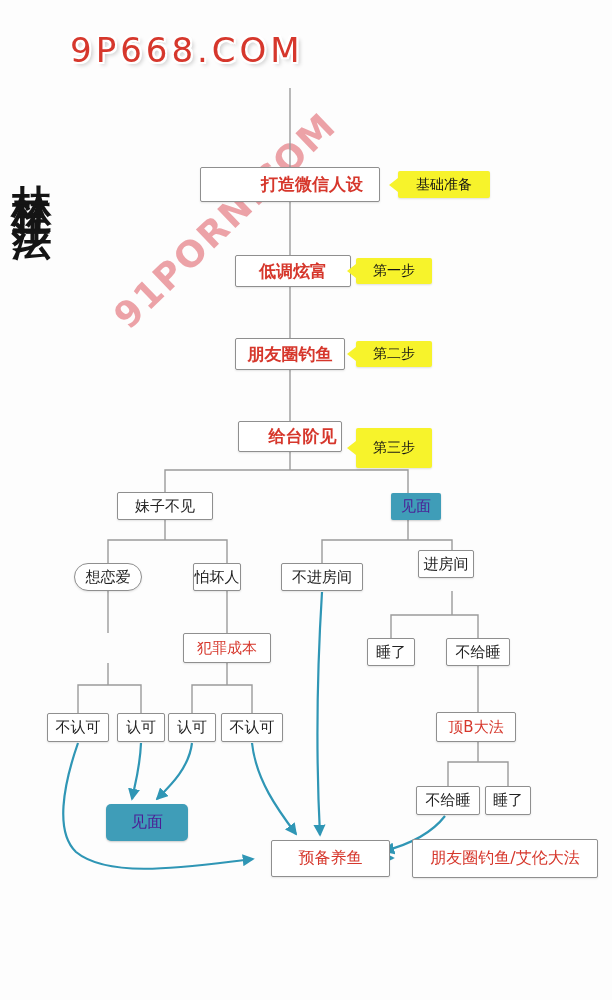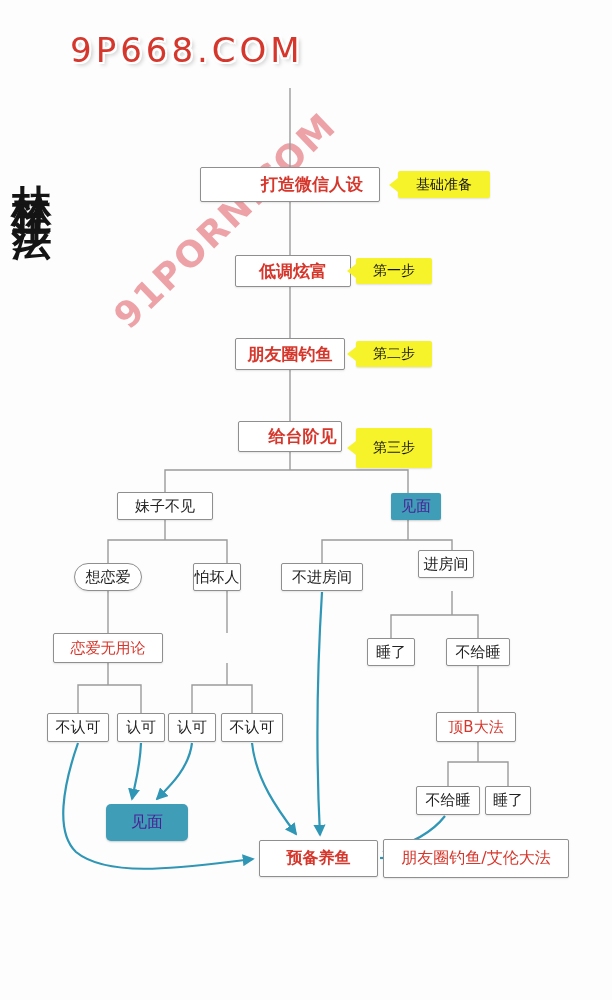--- a/index.html
+++ b/index.html
@@ -113,35 +113,35 @@
 
   <div class="node red-bold" style="left:238px;top:421px;width:104px;height:31px;padding-left:25px;">给台阶见</div>
   <div class="tag" style="left:356px;top:428px;width:76px;height:40px;">第三步</div>
 
   <div class="node" style="left:117px;top:492px;width:96px;height:28px;">妹子不见</div>
   <div class="node teal" style="left:383px;top:493px;width:50px;height:27px;">见面</div>
 
   <div class="node" style="left:74px;top:563px;width:68px;height:28px;border-radius:14px;">想恋爱</div>
   <div class="node" style="left:193px;top:563px;width:48px;height:28px;">怕坏人</div>
 
-  <div class="node red" style="left:53px;top:633px;width:110px;height:30px;">恋爱无用论</div>
+  <div class="node red" style="left:183px;top:633px;width:88px;height:30px;">犯罪成本</div>
 
   <div class="node" style="left:47px;top:713px;width:62px;height:29px;">不认可</div>
   <div class="node" style="left:117px;top:713px;width:48px;height:29px;">认可</div>
   <div class="node" style="left:168px;top:713px;width:48px;height:29px;">认可</div>
   <div class="node" style="left:221px;top:713px;width:62px;height:29px;">不认可</div>
 
   <div class="node" style="left:281px;top:563px;width:82px;height:28px;">不进房间</div>
   <div class="node" style="left:418px;top:530px;width:56px;height:28px;margin-top:20px;">进房间</div>
 
   <div class="node" style="left:367px;top:638px;width:48px;height:28px;">睡了</div>
   <div class="node" style="left:446px;top:638px;width:64px;height:28px;">不给睡</div>
 
   <div class="node red" style="left:436px;top:712px;width:80px;height:30px;">顶B大法</div>
 
   <div class="node" style="left:416px;top:786px;width:64px;height:29px;">不给睡</div>
   <div class="node" style="left:485px;top:786px;width:46px;height:29px;">睡了</div>
 
   <div class="node teal rounded" style="left:98px;top:804px;width:82px;height:37px;">见面</div>
-  <div class="node red big" style="left:259px;top:840px;width:119px;height:37px;font-weight:bold;">预备养鱼</div>
-  <div class="node red big" style="left:383px;top:839px;width:186px;height:39px;">朋友圈钓鱼/艾伦大法</div>
+  <div class="node red big" style="left:271px;top:840px;width:119px;height:37px;">预备养鱼</div>
+  <div class="node red big" style="left:412px;top:839px;width:186px;height:39px;">朋友圈钓鱼/艾伦大法</div>
 
 </div>
 
 </body></html>

